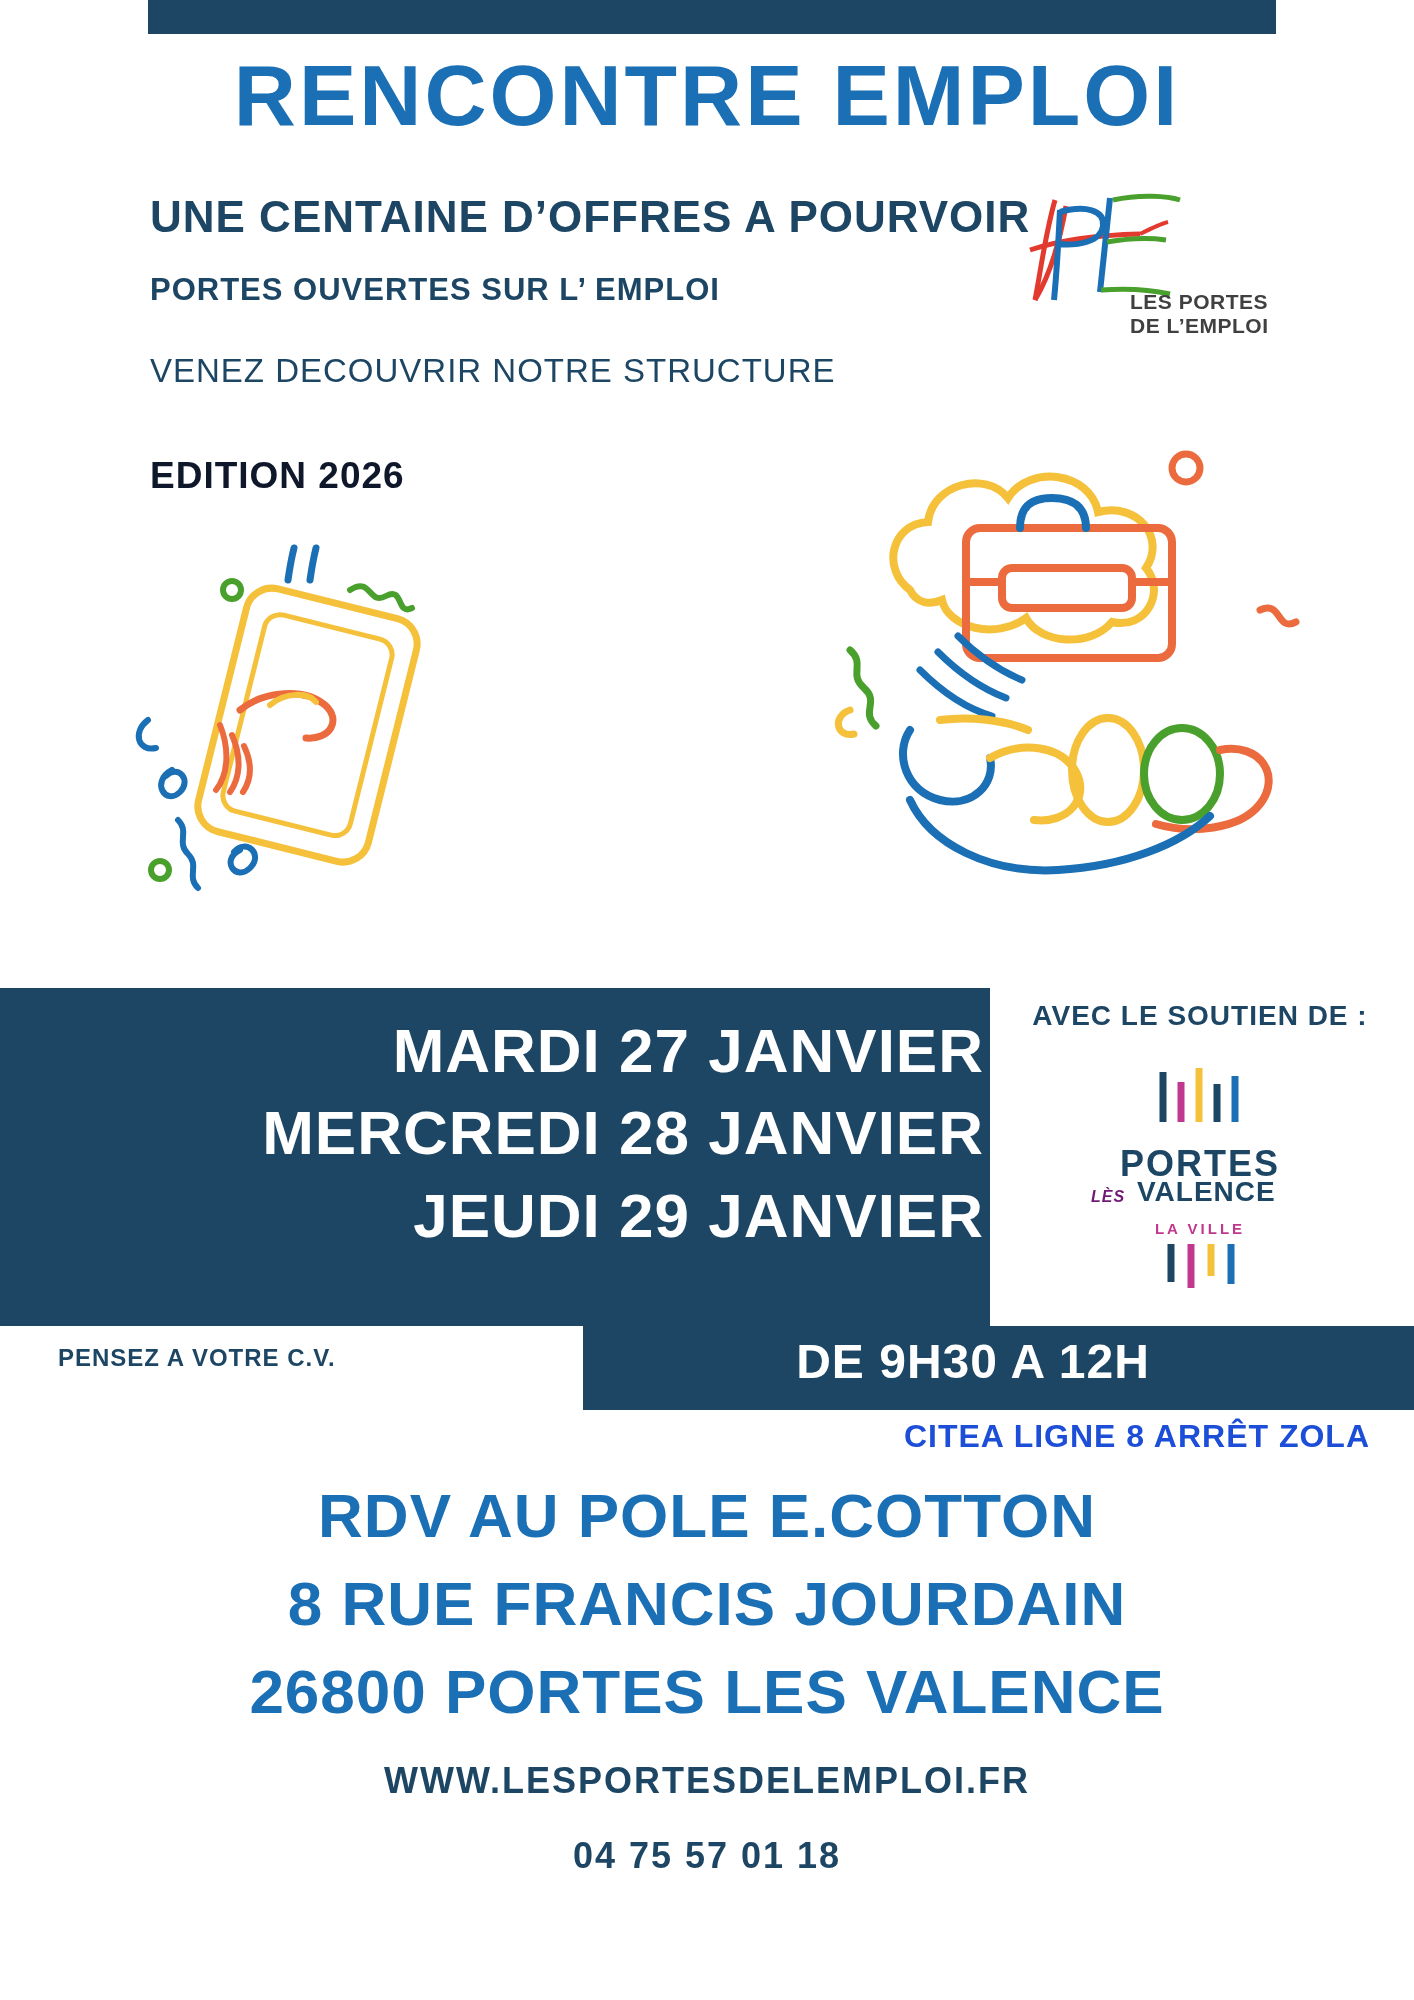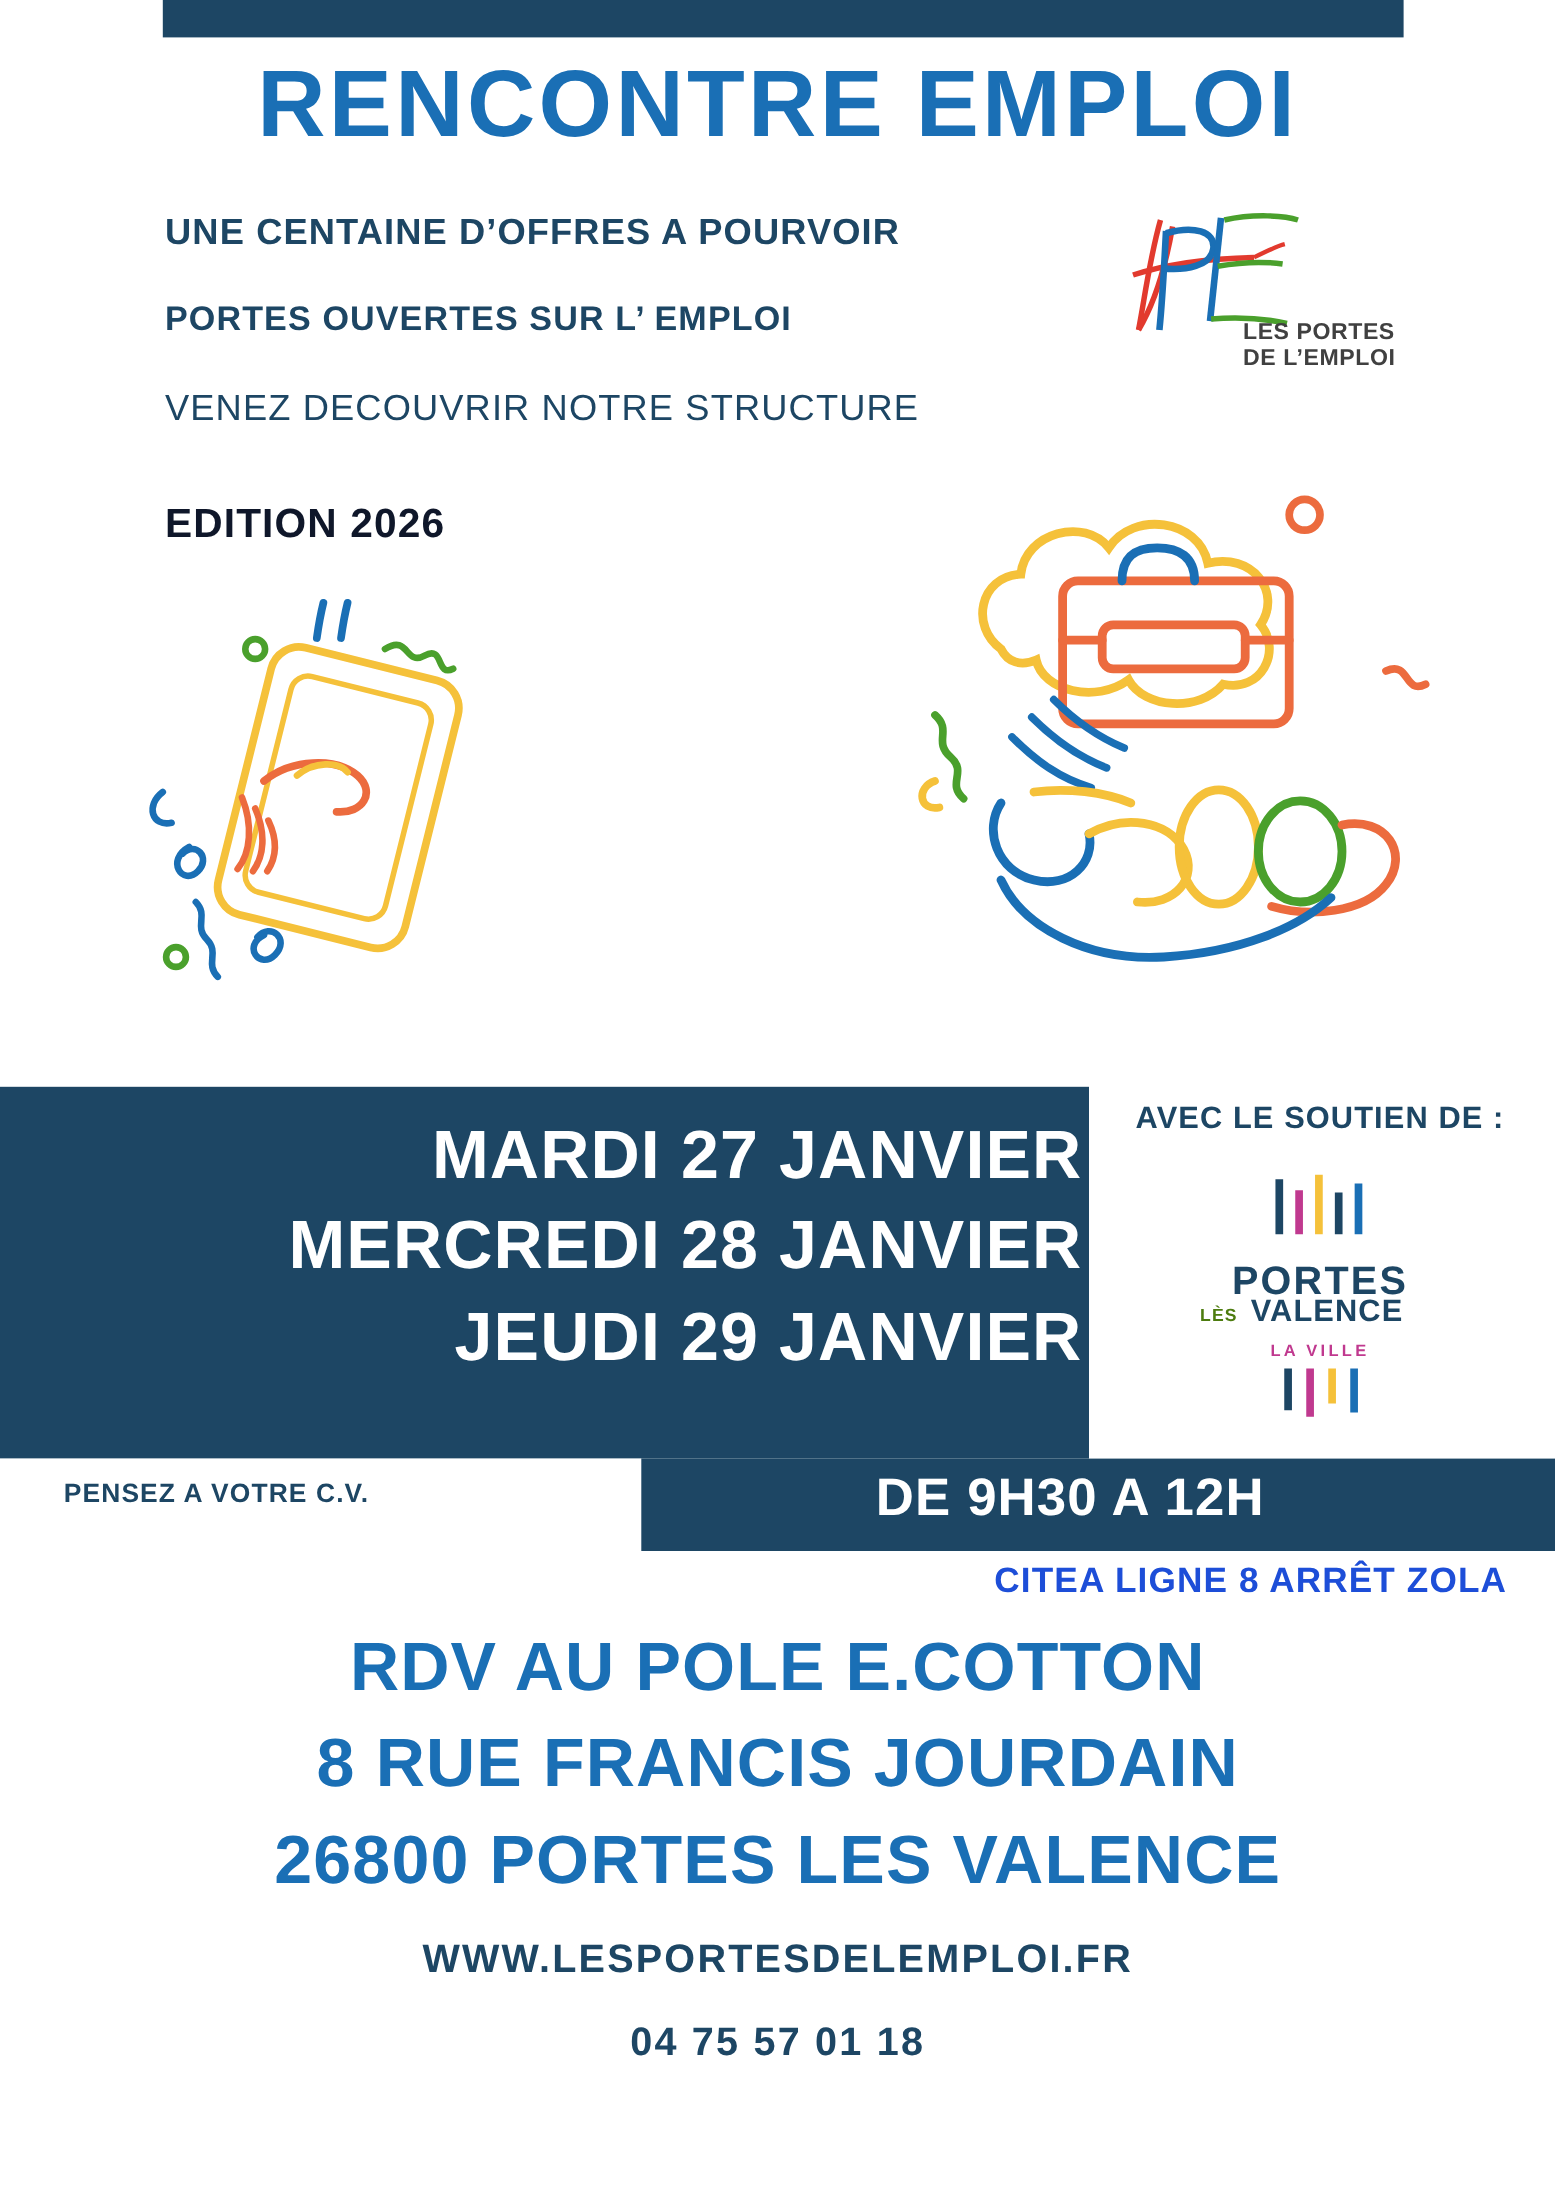--- a/index.html
+++ b/index.html
@@ -46,21 +46,21 @@
   }
 
   .sub1, .sub2, .sub3 {
     position: absolute;
     left: 150px;
     color: #1d4664;
     white-space: nowrap;
   }
   .sub1 {
     top: 192px;
-    font-size: 33px;
+    font-size: 44px;
     font-weight: bold;
     letter-spacing: 1px;
   }
   .sub2 {
     top: 272px;
     font-size: 31px;
     font-weight: bold;
     letter-spacing: 1px;
   }
   .sub3 {
@@ -177,22 +177,23 @@
     font-size: 36px;
     font-weight: bold;
     color: #1d4664;
     letter-spacing: 2px;
   }
   .plv-les {
     position: absolute;
     left: 16px; top: 140px;
     font-size: 16px;
     font-weight: bold;
-    color: #4d7c0f;
-    letter-spacing: 1px;
+    color: #701a75;
+    letter-spacing: 1px;
+    font-style: italic;
   }
   .plv-valence {
     position: absolute;
     left: 62px; top: 128px;
     font-size: 28px;
     font-weight: bold;
     color: #1d4664;
     letter-spacing: 1px;
   }
   .plv-ville {

